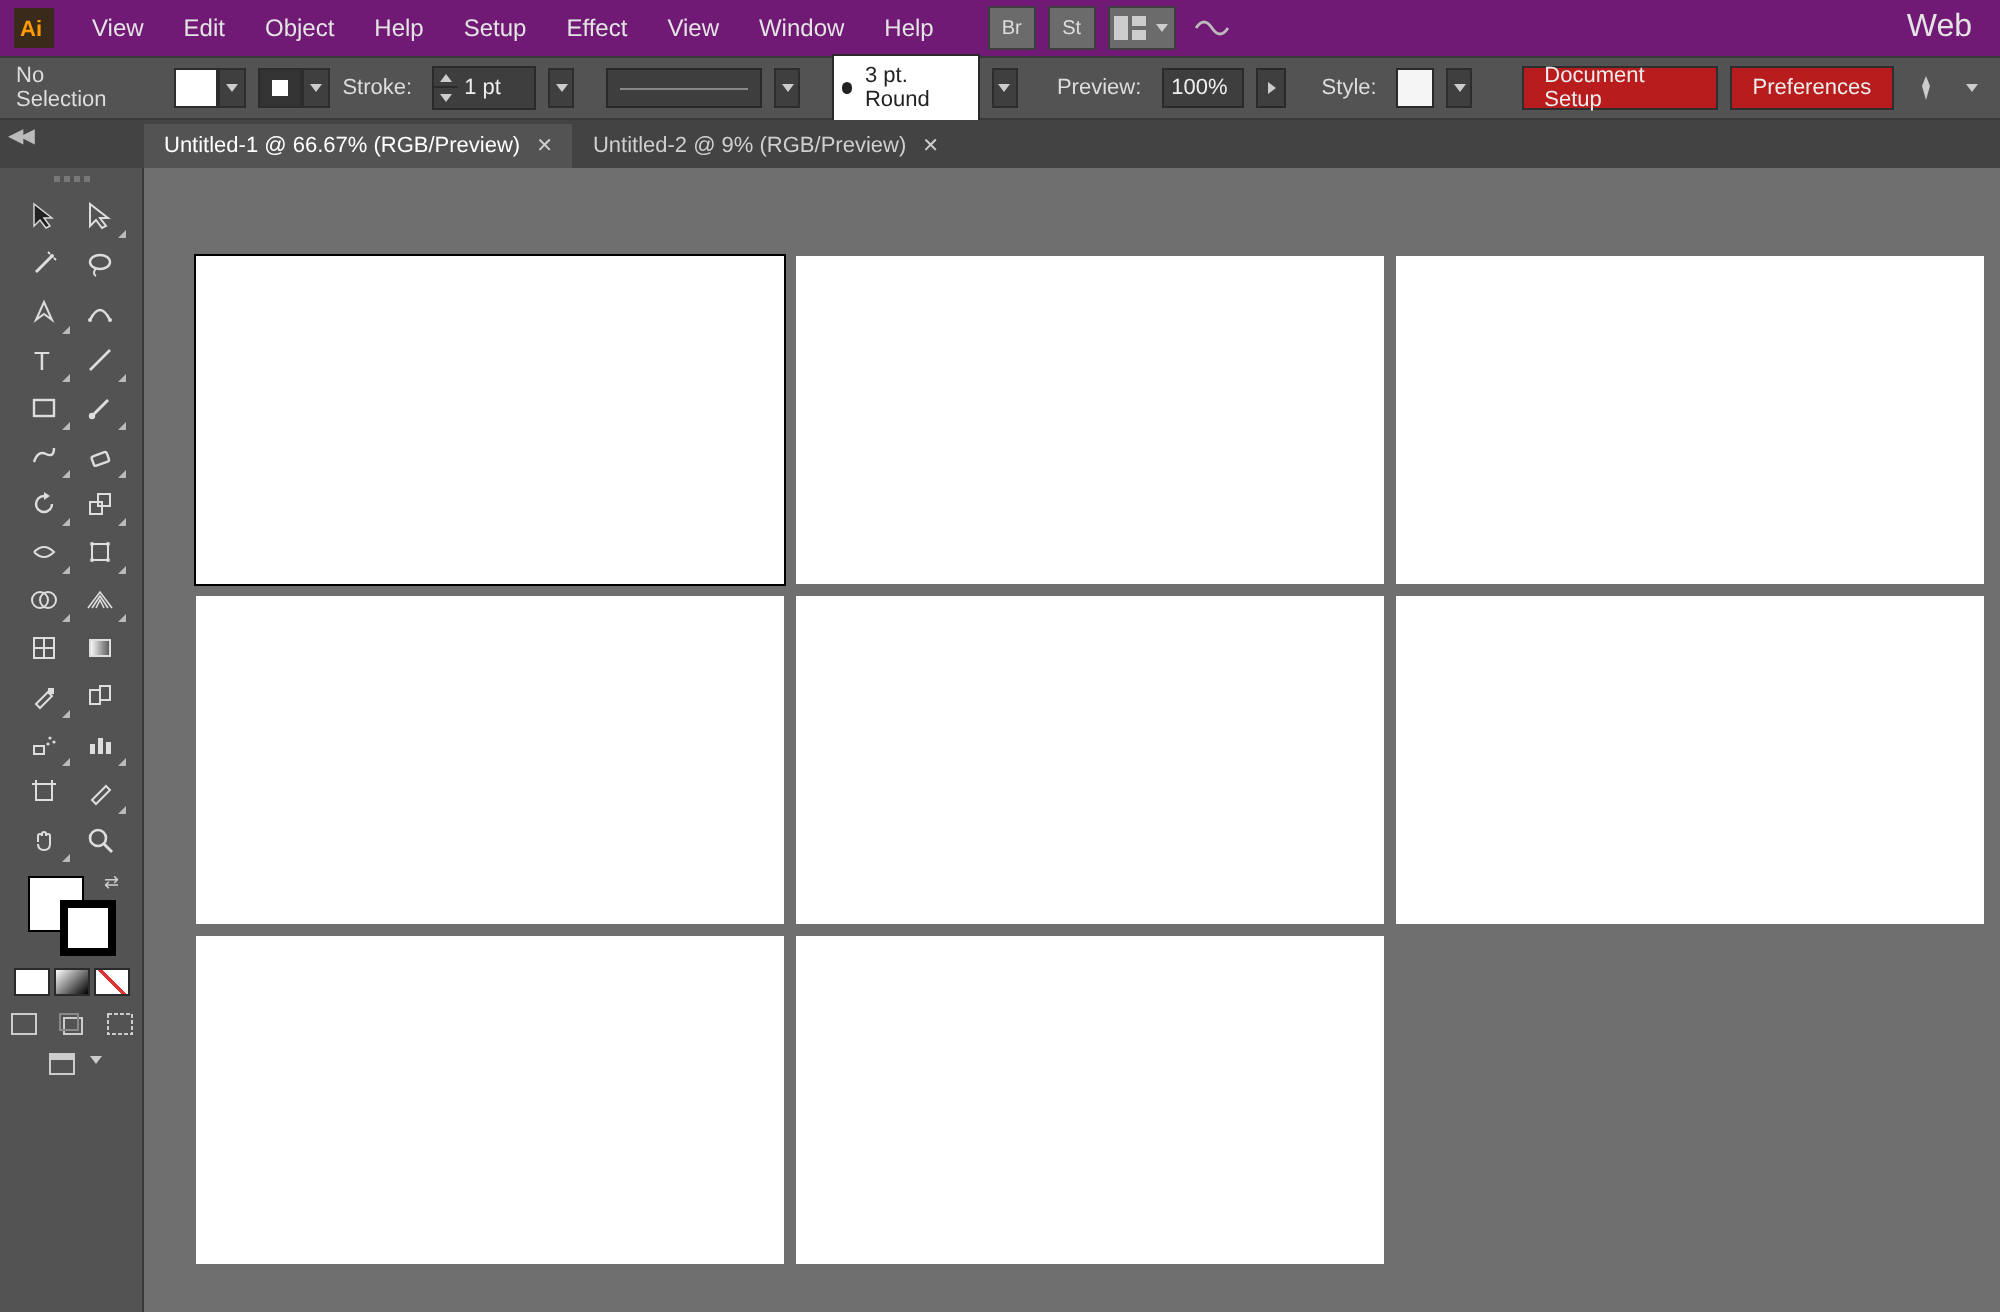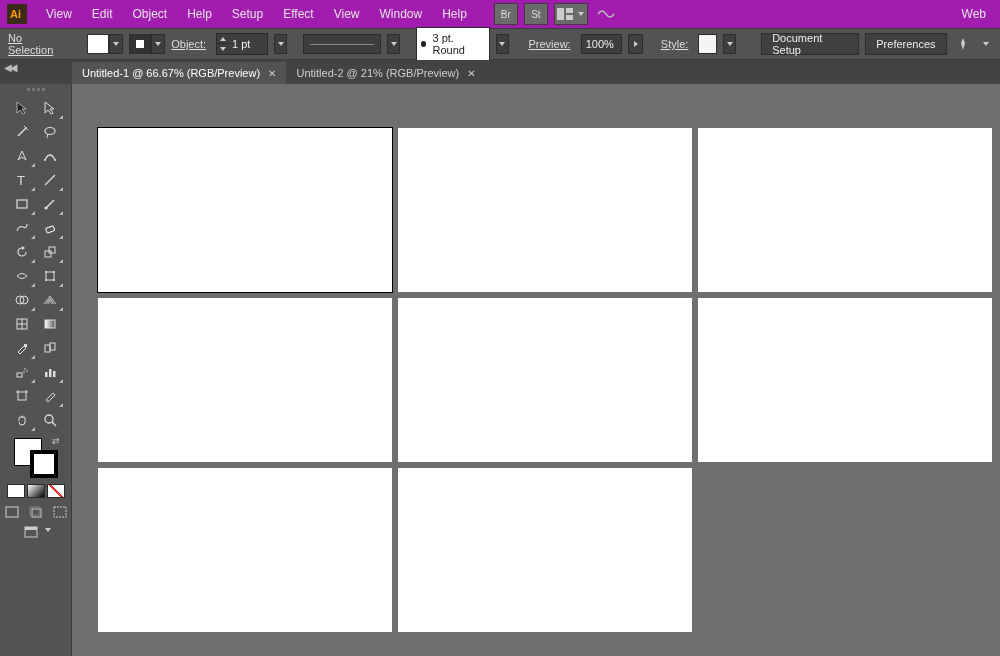--- a/index.html
+++ b/index.html
@@ -1,48 +1,48 @@
 <!DOCTYPE html>
 <html><head>
 <meta charset="utf-8">
 <style>
 * { box-sizing: border-box; margin: 0; padding: 0; font-family: "Segoe UI", Tahoma, sans-serif; user-select: none; }
 body { width: 1000px; height: 656px; background: #535353; overflow: hidden; color: #ddd; font-size: 11px; }
 
 
-.menubar { display: flex; align-items: center; height: 28px; background: #a21caf; padding: 0 6px; }
+.menubar { display: flex; align-items: center; height: 28px; background: #701a75; padding: 0 6px; }
 .menubar .logo { width: 22px; height: 22px; margin-right: 8px; display:flex; align-items:center; justify-content:center; }
 .menubar .mitem { padding: 4px 10px; color: #e4e4e4; font-size: 12px; cursor: default; }
 .menubar .spacer { flex: 1; }
 .menubar .righticon { width: 24px; height: 22px; margin: 0 3px; background: #6b6b6b; display:flex; align-items:center; justify-content:center; border:1px solid #3d3d3d; }
-.menubar .weblabel { margin-left: 25px; color:#e4e4e4; font-size:12px; padding:4px 8px; }
+.menubar .weblabel { margin-left: 25px; color:#e4e4e4; font-size:16px; padding:4px 8px; }
 
 
 .controlbar { display:flex; align-items:center; height:32px; background:#535353; border-top:1px solid #3a3a3a; border-bottom:1px solid #3a3a3a; padding:0 8px; gap:6px; }
 .controlbar .segment { display:flex; align-items:center; height:22px; }
-.controlbar .label { color:#ddd; font-size:11px; margin-right:4px;text-decoration:underline; }
+.controlbar .label { color:#ddd; font-size:11px; margin-right:4px; }
 .swatch { width:22px; height:20px; border:1px solid #2d2d2d; background:#fff; }
 .caret-btn { width:14px; height:20px; background:#3f3f3f; border:1px solid #2d2d2d; display:flex; align-items:center; justify-content:center; }
 .caret-down { width:0; height:0; border-left:3px solid transparent; border-right:3px solid transparent; border-top:4px solid #ccc; }
 .dk-swatch { width:22px; height:20px; border:1px solid #2d2d2d; background:#333; position:relative; display:flex; align-items:center; justify-content:center;}
 .dk-swatch .inner { width:8px; height:8px; background:#fff;}
 .stroke-input { display:flex; align-items:center; background:#3e3e3e; border:1px solid #2a2a2a; height:20px; }
 .stroke-input .spin { width:12px; display:flex; flex-direction:column; }
 .stroke-input .spin div { height:9px; display:flex; align-items:center; justify-content:center; }
 .stroke-input .spin .up { border-bottom:1px solid #2a2a2a;}
 .stroke-input input { width:38px; background:transparent; border:none; color:#eee; font-size:11px; padding:0 3px; outline:none;}
 .dash-prev { width:84px; height:20px; background:#3e3e3e; border:1px solid #2a2a2a; display:flex; align-items:center; justify-content:center;}
 .dash-prev .line { width:64px; height:1px; background:#888;}
 .profile-dd { height:35px; background:#fff; border:1px solid #2a2a2a; display:flex; align-items:center; padding:0 4px; color:#222; gap:6px;}
 .profile-dd .dot { width:6px; height:6px; border-radius:50%; background:#222;}
 .opacity-field { width:44px; height:20px; background:#3e3e3e; border:1px solid #2a2a2a; color:#eee; font-size:11px; padding:0 4px; display:flex; align-items:center;}
 .chev-btn { width:16px; height:20px; background:#3f3f3f; border:1px solid #2a2a2a; display:flex; align-items:center; justify-content:center;}
 .chev-right { width:0; height:0; border-top:3px solid transparent; border-bottom:3px solid transparent; border-left:4px solid #ccc; }
 .style-sw { width:20px; height:20px; background:#f5f5f5; border:1px solid #2a2a2a; }
-.btn { height:22px; padding:0 10px; background:#404040; border:1px solid #2e2e2e; color:#eee; font-size:11px; display:flex; align-items:center; cursor:default;}
+.btn { height:22px; padding:0 10px; background:#b91c1c; border:1px solid #2e2e2e; color:#eee; font-size:11px; display:flex; align-items:center; cursor:default;}
 .pin-icon { width:22px; height:22px; display:flex; align-items:center; justify-content:center; }
 
 
 .tabrow-wrap { display:flex; align-items:flex-start; height:24px; background:#434343; }
 .tabrow-gutter { width:72px; height:24px; background:#434343; display:flex; align-items:flex-start; justify-content:flex-start; padding-left:4px;}
 .doubleleft { color:#bbb; font-size:10px; letter-spacing:-2px; margin-top:2px;}
 .tabrow { display:flex; align-items:flex-end; height:24px; background:#434343; flex:1;}
 .tab { display:flex; align-items:center; height:22px; padding:0 10px; font-size:11px; color:#cfcfcf; gap:8px;}
 .tab.active { background:#535353; color:#fff;}
 .tab .close { color:#cfcfcf; font-size:10px; }
@@ -141,21 +141,21 @@
   <div class="segment">
     <div class="dk-swatch">
         <div class="inner"></div>
       </div>
     <div class="caret-btn">
         <span class="caret-down"></span>
       </div>
   </div>
 
   <div class="segment">
-      <span class="label">Object:</span>
+      <span class="label">Stroke:</span>
     </div>
   <div class="segment stroke-input">
     <div class="spin">
       <div class="up">
           <svg width="6" height="4">
             <polygon points="3,0 6,4 0,4" fill="#ccc"></polygon>
           </svg>
         </div>
       <div class="dn">
           <svg width="6" height="4">
@@ -219,21 +219,21 @@
 <div class="tabrow-wrap">
   <div class="tabrow-gutter">
     <span class="doubleleft">◀◀</span>
   </div>
   <div class="tabrow">
     <div class="tab active">
       <span>Untitled-1 @ 66.67% (RGB/Preview)</span>
       <span class="close">✕</span>
     </div>
     <div class="tab">
-      <span>Untitled-2 @ 21% (RGB/Preview)</span>
+      <span>Untitled-2 @ 9% (RGB/Preview)</span>
       <span class="close">✕</span>
     </div>
   </div>
 </div>
 
 <div class="main">
 
   <div class="toolbar-outer">
     <div class="tool-grip">
         <span></span>

